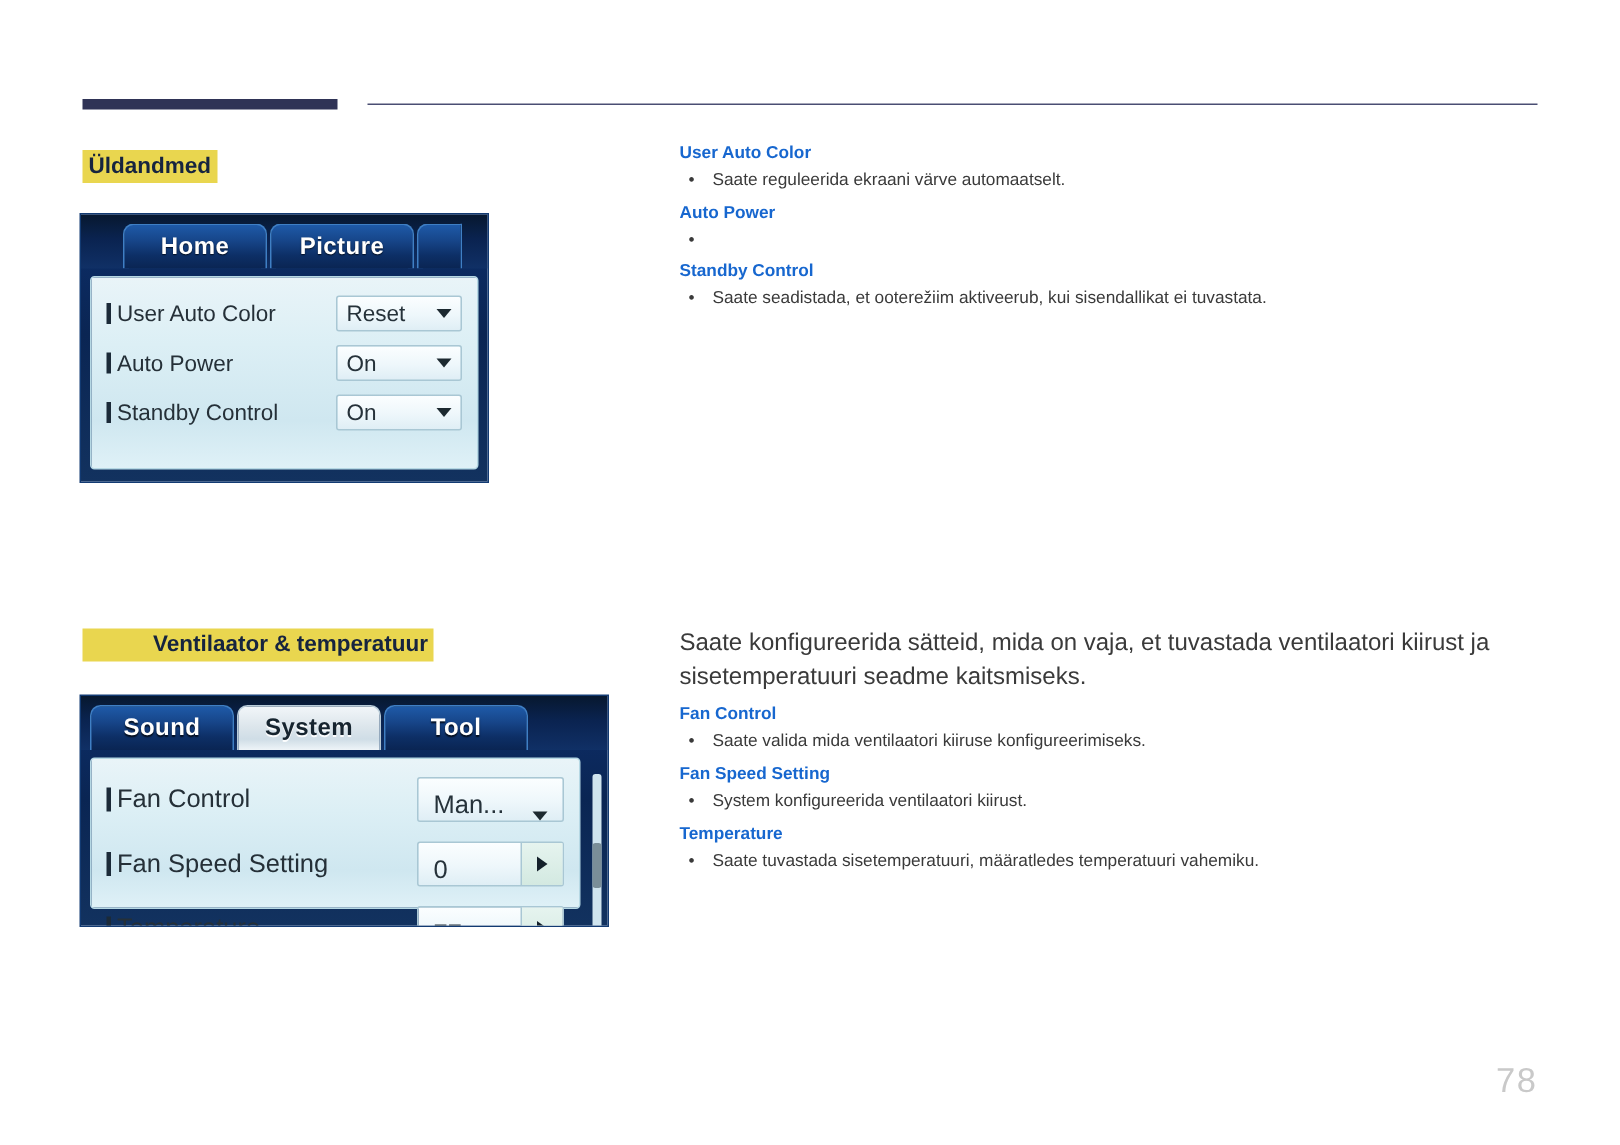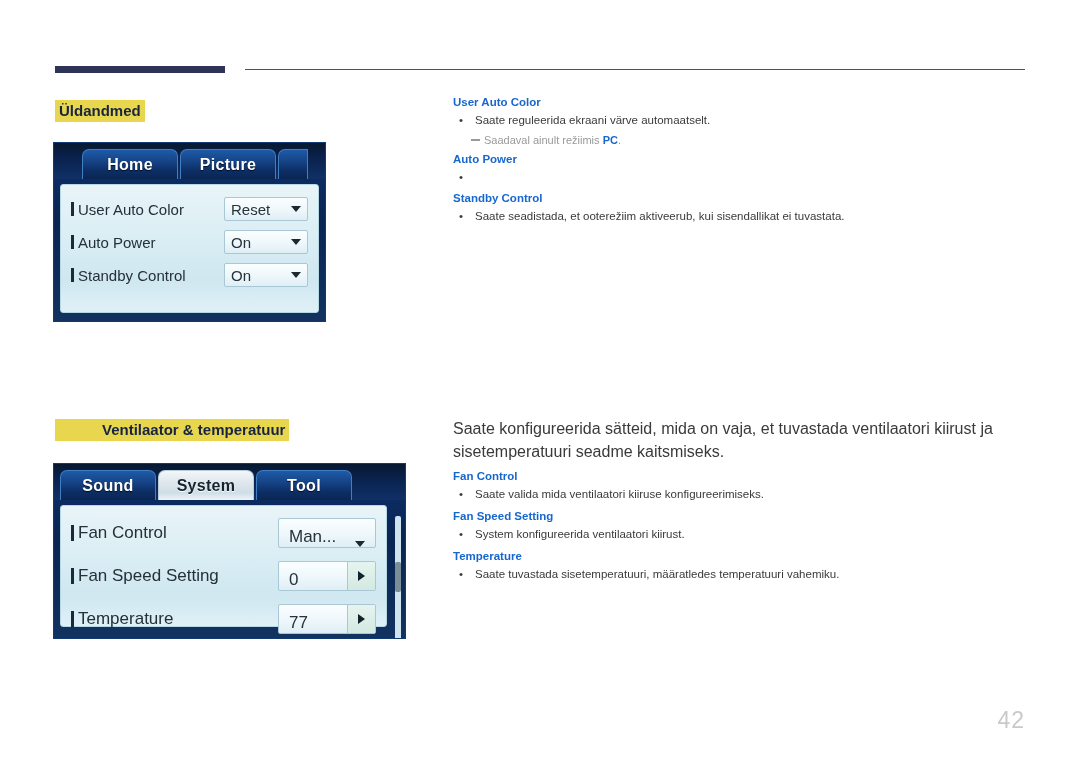--- a/index.html
+++ b/index.html
@@ -53,21 +53,21 @@
   #heading-fan      { left: 55px;  top: 419px; padding-left: 47px; }
 
   
   .osd {
     position: absolute;
     background: linear-gradient(180deg,#0d2f6b 0%, #0a2553 45%, #12325f 100%);
     border: 1px solid #123a72;
     overflow: hidden;
   }
   #osd-general { left: 53px; top: 142px; width: 273px; height: 180px; }
-  #osd-fan     { left: 53px; top: 463px; width: 353px; height: 176px; }
+  #osd-fan     { left: 53px; top: 463px; width: 353px; height: 155px; }
 
   .osd-tabbar {
     position: relative;
     height: 36px;
     background: linear-gradient(180deg,#06162f 0%, #0a2350 40%, #0f3representing 100%);
     background: linear-gradient(180deg,#07182f 0%,#0a2350 45%,#103066 100%);
     display: flex;
     align-items: flex-end;
     padding-left: 28px;
   }
@@ -313,24 +313,20 @@
     </div>
   </div>
 
   <div class="text-col" id="text-general">
 
     <div class="sub-head">User Auto Color</div>
     <div class="bullet-line">
       <span class="dot">•</span>
       <span>Saate reguleerida ekraani värve automaatselt.</span>
     </div>
-    <div class="note-line">
-      <span class="note-dash"></span>
-      <span><span>Saadaval ainult režiimis </span><b>PC</b><span>.</span></span>
-    </div>
 
     <div class="sub-head">Auto Power</div>
     <div class="bullet-line">
       <span class="dot">•</span>
     </div>
 
     <div class="sub-head">Standby Control</div>
     <div class="bullet-line">
       <span class="dot">•</span>
       <span>Saate seadistada, et ooterežiim aktiveerub, kui sisendallikat ei tuvastata.</span>
@@ -408,15 +404,15 @@
     </div>
 
     <div class="sub-head">Temperature</div>
     <div class="bullet-line">
       <span class="dot">•</span>
       <span>Saate tuvastada sisetemperatuuri, määratledes temperatuuri vahemiku.</span>
     </div>
 
   </div>
 
-  <div class="page-num">42</div>
+  <div class="page-num">78</div>
 
 </div>
 
 </body></html>

